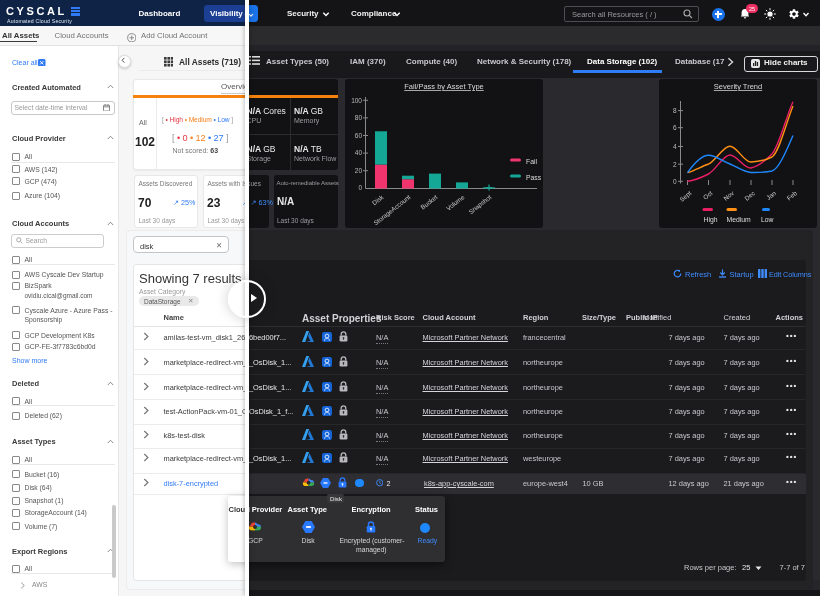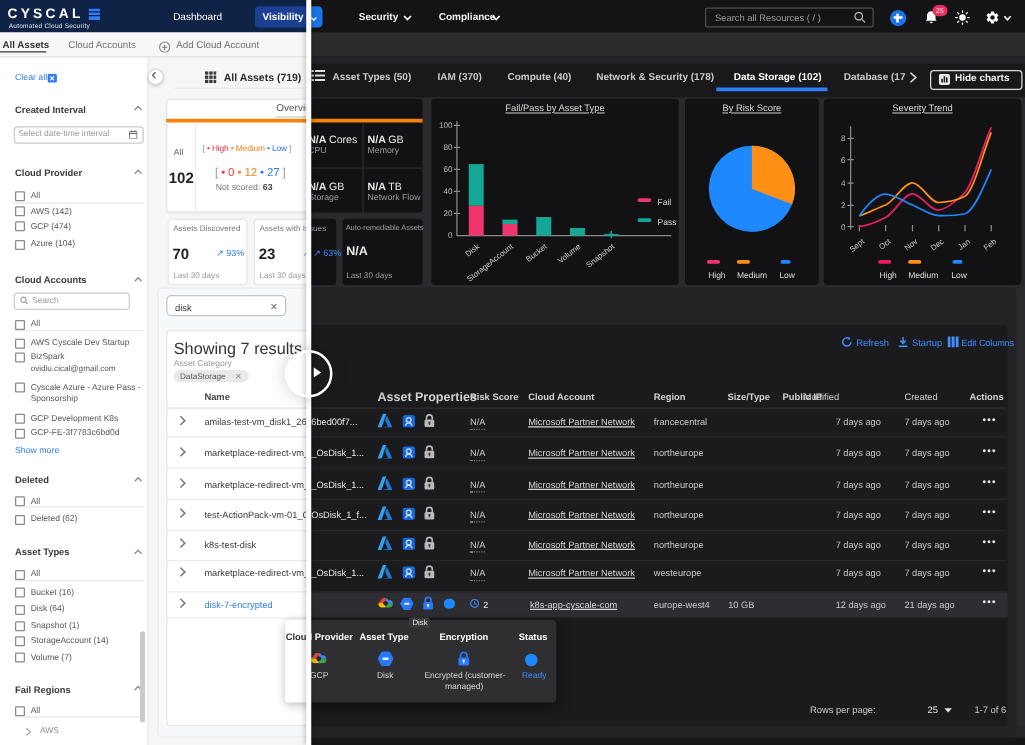--- a/index.html
+++ b/index.html
@@ -187,35 +187,20 @@
       <text x="120" y="119" transform="rotate(-38 120 119)">Volume</text>
       <text x="147" y="119" transform="rotate(-38 147 119)">Snapshot</text>
     </g>
     <rect x="165" y="79.5" width="11" height="3" rx="1.5" fill="#f0346e"></rect>
     <text x="181" y="85" fill="#ddd" font-size="6.8">Fail</text>
     <rect x="165" y="95.5" width="11" height="3" rx="1.5" fill="#14a796"></rect>
     <text x="181" y="101" fill="#ddd" font-size="6.8">Pass</text>
   </svg>
       </div>
 
-  <div class="a" style="left:547.5px;top:79px;width:107px;height:148.5px;background:#121214;border-radius:3px">
-  <svg width="107" height="148" viewBox="0 0 107 148">
-    <text x="53.5" y="10" fill="#d8d8d8" font-size="7.5" text-anchor="middle" text-decoration="underline">By Risk Score</text>
-    <circle cx="53.5" cy="72" r="34.5" fill="#1e88ff"></circle>
-    <path d="M53.5 72 L53.5 37.5 A34.5 34.5 0 0 1 85.7 84.4 Z" fill="#ff9015"></path>
-    <rect x="17.5" y="129" width="10.5" height="3" rx="1.5" fill="#f0346e"></rect>
-    <rect x="41.5" y="129" width="10.5" height="3" rx="1.5" fill="#ff9015"></rect>
-    <rect x="76.5" y="129" width="8" height="3" rx="1.5" fill="#1e88ff"></rect>
-    <g fill="#ddd" font-size="6.8">
-      <text x="18.5" y="143">High</text>
-            <text x="41.5" y="143">Medium</text>
-            <text x="75.5" y="143">Low</text>
-    </g>
-  </svg>
-      </div>
 
   <div class="a" style="left:658.5px;top:79px;width:158.5px;height:148.5px;background:#121214;border-radius:3px">
   <svg width="158" height="148" viewBox="0 0 158 148">
     <text x="79" y="10" fill="#d8d8d8" font-size="7.5" text-anchor="middle" text-decoration="underline">Severity Trend</text>
     <g fill="#bbb" font-size="6.5" text-anchor="end">
       <text x="17.5" y="34">8</text>
             <text x="17.5" y="51">6</text>
             <text x="17.5" y="70">4</text>
             <text x="17.5" y="87.5">2</text>
             <text x="17.5" y="105">0</text>
@@ -476,37 +461,37 @@
       </svg>
   <svg class="a" style="left:366px;top:520.5px" width="10" height="12">
         <use href="#ic-block"></use>
       </svg>
   <div class="a" style="left:419.5px;top:522.5px;width:10px;height:10px;border-radius:50%;background:#1e88ff"></div>
   <div class="a nw" style="left:248px;top:537.3px;font-size:6.8px;color:#d6d6d6">GCP</div>
   <div class="a nw" style="left:301.5px;top:537.3px;font-size:6.8px;color:#d6d6d6">Disk</div>
   <div class="a nw" style="left:339.5px;top:537.3px;font-size:6.8px;color:#d6d6d6">Encrypted (customer-</div>
   <div class="a nw" style="left:356px;top:545.6px;font-size:6.8px;color:#d6d6d6">managed)</div>
   <div class="a nw" style="left:417.5px;top:537.3px;font-size:6.8px;color:#3f8cfd">Ready</div>
-  <div class="a nw" style="left:648px;top:563px;font-size:7.5px;color:#c9c9cd">Rows per page:</div>
+  <div class="a nw" style="left:684px;top:563px;font-size:7.5px;color:#c9c9cd">Rows per page:</div>
   <div class="a nw" style="left:742px;top:563px;font-size:7.5px;color:#e8e8e8">25</div>
   <svg class="a" style="left:754.5px;top:566px" width="7" height="5" viewBox="0 0 7 5">
         <path d="M0.5 0.5 L3.5 4 L6.5 0.5 Z" fill="#e8e8e8"></path>
       </svg>
-  <div class="a nw" style="left:779.5px;top:563px;font-size:7.5px;color:#c9c9cd">1-7 of 6</div>
+  <div class="a nw" style="left:779.5px;top:563px;font-size:7.5px;color:#c9c9cd">7-7 of 7</div>
 </div>
 <div id="light">
       <div id="lightc">
   <div class="a" style="left:0;top:45px;width:117.5px;height:551px;background:#fff;border-right:1px solid #e6e6e6"></div>
   <div class="a" style="left:0;top:0;width:820px;height:26px;background:#0e2345"></div>
   <div class="a nw" style="left:6px;top:4.5px;font-size:11px;font-weight:bold;color:#fff;letter-spacing:2.6px">CYSCAL</div>
   <div class="a" style="left:71px;top:6.5px;width:9px;height:2.3px;background:#2f7af5"></div>
   <div class="a" style="left:71px;top:9.9px;width:9px;height:2.3px;background:#2f7af5"></div>
   <div class="a" style="left:71px;top:13.3px;width:9px;height:2.3px;background:#2f7af5"></div>
   <div class="a nw" style="left:7px;top:17.5px;font-size:5.2px;color:#dfe6f2;letter-spacing:0.2px">Automated Cloud Security</div>
-  <div class="a nw" style="left:138.5px;top:9px;font-size:8px;font-weight:normal;color:#fff">Dashboard</div>
+  <div class="a nw" style="left:138.5px;top:9px;font-size:8px;font-weight:bold;color:#fff">Dashboard</div>
   <div class="a" style="left:204px;top:5px;width:54px;height:17px;background:#1c3f94;border-radius:3px"></div>
   <div class="a nw" style="left:210px;top:9px;font-size:8px;font-weight:bold;color:#fff">Visibility</div>
   <div class="a" style="left:243.5px;top:11.5px">
           <svg width="6" height="6" viewBox="0 0 6 6">
             <path d="M1 2 L3 4.2 L5 2" stroke="#fff" stroke-width="1.1" fill="none"></path>
           </svg>
         </div>
   <div class="a" style="left:0;top:26px;width:820px;height:18.5px;background:#f7f7f8;border-bottom:1px solid #e2e2e2"></div>
   <div class="a nw" style="left:2px;top:31px;font-size:7.8px;font-weight:bold;color:#333">All Assets</div>
   <div class="a" style="left:0px;top:40.6px;width:36.5px;height:1.8px;background:#3a3a3a"></div>
@@ -518,21 +503,21 @@
           </svg>
         </div>
   <div class="a nw" style="left:141px;top:31px;font-size:7.8px;color:#737373">Add Cloud Account</div>
   <div class="a nw" style="left:12px;top:59px;font-size:7px;color:#2f7af5">Clear all</div>
   <div class="a" style="left:38px;top:58.6px">
           <svg width="7.5" height="7.5" viewBox="0 0 8 8">
             <rect width="8" height="8" rx="1.5" fill="#2f7af5"></rect>
             <path d="M2.3 2.3 L5.7 5.7 M5.7 2.3 L2.3 5.7" stroke="#fff" stroke-width="1"></path>
           </svg>
         </div>
-  <div class="a nw" style="left:12px;top:82.5px;font-size:7.5px;font-weight:bold;color:#3a3a3a">Created Interval</div>
+  <div class="a nw" style="left:12px;top:82.5px;font-size:7.5px;font-weight:bold;color:#3a3a3a">Created Automated</div>
   <div class="a" style="left:107px;top:84px">
           <svg width="7" height="5" viewBox="0 0 7 5">
             <path d="M0.8 4 L3.5 1.2 L6.2 4" stroke="#8a8a8a" stroke-width="1" fill="none"></path>
           </svg>
         </div>
   <div class="a" style="left:10.5px;top:101px;width:102px;height:11.5px;border:1px solid #c9c9c9;border-radius:3px;background:#fff"></div>
   <div class="a nw" style="left:14.5px;top:104.2px;font-size:6.8px;color:#9a9a9a">Select date-time interval</div>
   <div class="a" style="left:102.5px;top:103.5px">
           <svg width="7" height="7.5" viewBox="0 0 8 8.5">
             <rect x="0.5" y="1.3" width="7" height="6.7" rx="0.8" stroke="#666" stroke-width="0.9" fill="none"></rect>
@@ -608,21 +593,21 @@
   <div class="a" style="left:11.5px;top:470.3px;width:6px;height:6px;border:1px solid #8a8a8a;border-radius:1px"></div>
   <div class="a nw" style="left:24.5px;top:470.6px;font-size:6.8px;color:#555">Bucket (16)</div>
   <div class="a" style="left:11.5px;top:483.8px;width:6px;height:6px;border:1px solid #8a8a8a;border-radius:1px"></div>
   <div class="a nw" style="left:24.5px;top:484.1px;font-size:6.8px;color:#555">Disk (64)</div>
   <div class="a" style="left:11.5px;top:496.6px;width:6px;height:6px;border:1px solid #8a8a8a;border-radius:1px"></div>
   <div class="a nw" style="left:24.5px;top:496.9px;font-size:6.8px;color:#555">Snapshot (1)</div>
   <div class="a" style="left:11.5px;top:509px;width:6px;height:6px;border:1px solid #8a8a8a;border-radius:1px"></div>
   <div class="a nw" style="left:24.5px;top:509.3px;font-size:6.8px;color:#555">StorageAccount (14)</div>
   <div class="a" style="left:11.5px;top:522.3px;width:6px;height:6px;border:1px solid #8a8a8a;border-radius:1px"></div>
   <div class="a nw" style="left:24.5px;top:522.6px;font-size:6.8px;color:#555">Volume (7)</div>
-  <div class="a nw" style="left:12px;top:546.5px;font-size:7.5px;font-weight:bold;color:#3a3a3a">Fail Regions</div>
+  <div class="a nw" style="left:12px;top:546.5px;font-size:7.5px;font-weight:bold;color:#3a3a3a">Export Regions</div>
   <div class="a" style="left:107px;top:548px">
           <svg width="7" height="5" viewBox="0 0 7 5">
             <path d="M0.8 4 L3.5 1.2 L6.2 4" stroke="#8a8a8a" stroke-width="1" fill="none"></path>
           </svg>
         </div>
   <div class="a" style="left:11.5px;top:565.1px;width:6px;height:6px;border:1px solid #8a8a8a;border-radius:1px"></div>
   <div class="a nw" style="left:24.5px;top:565.4px;font-size:6.8px;color:#555">All</div>
   <div class="a" style="left:10.5px;top:573.1px;width:104px;height:1px;background:#e8e8e8"></div>
   <div class="a" style="left:20px;top:581.8px">
           <svg width="5.5" height="7" viewBox="0 0 6 8">
@@ -661,21 +646,21 @@
   <div class="a" style="left:155.5px;top:97.5px;width:1px;height:72.5px;background:#ececec"></div>
   <div class="a nw" style="left:139px;top:118.5px;font-size:7px;color:#666">All</div>
   <div class="a nw" style="left:135px;top:134.5px;font-size:12px;font-weight:bold;color:#222">102</div>
   <div class="a nw" style="left:162px;top:115.5px;font-size:6.7px;letter-spacing:-0.1px"><span style="color:#999">[ </span><span style="color:#e53947">• High</span><span style="color:#f58220"> • Medium</span><span style="color:#2f7af5"> • Low</span><span style="color:#999"> ]</span></div>
   <div class="a nw" style="left:172px;top:132.5px;font-size:9.2px;letter-spacing:-0.1px"><span style="color:#999">[ </span><span style="color:#e53947">• 0</span><span style="color:#f58220"> • 12</span><span style="color:#2f7af5"> • 27</span><span style="color:#999"> ]</span></div>
   <div class="a nw" style="left:172.5px;top:146.5px;font-size:7px;color:#777">Not scored: <b style="color:#444">63</b></div>
   <div class="a" style="left:133.5px;top:174.5px;width:64px;height:53px;background:#fff;border:1px solid #e8e8e8;border-radius:3px;box-sizing:border-box"></div>
   <div class="a" style="left:203px;top:174.5px;width:66px;height:53px;background:#fff;border:1px solid #e8e8e8;border-radius:3px;box-sizing:border-box"></div>
   <div class="a nw" style="left:138.5px;top:180px;font-size:6.5px;color:#777">Assets Discovered</div>
   <div class="a nw" style="left:138px;top:196px;font-size:12px;font-weight:bold;color:#222">70</div>
-  <div class="a nw" style="left:173px;top:197.5px;font-size:7.2px;color:#2f7af5">↗ 93%</div>
+  <div class="a nw" style="left:173px;top:197.5px;font-size:7.2px;color:#2f7af5">↗ 25%</div>
   <div class="a nw" style="left:138.5px;top:217px;font-size:6.5px;color:#999">Last 30 days</div>
   <div class="a nw" style="left:207.5px;top:180px;font-size:6.5px;color:#777">Assets with Issues</div>
   <div class="a nw" style="left:207px;top:196px;font-size:12px;font-weight:bold;color:#222">23</div>
   <div class="a nw" style="left:242px;top:197.5px;font-size:7.2px;color:#2f7af5">↗ 63%</div>
   <div class="a nw" style="left:207.5px;top:217px;font-size:6.5px;color:#999">Last 30 days</div>
   <div class="a" style="left:126px;top:229.5px;width:686.5px;height:360.5px;background:#f7f8f9;border:1px solid #ececee;border-radius:4px;box-sizing:border-box"></div>
   <div class="a" style="left:133px;top:263.5px;width:673px;height:317px;background:#fff;border:1px solid #e6e6e6;border-radius:3px;box-sizing:border-box"></div>
   <div class="a" style="left:133px;top:236px;width:96px;height:17px;border:1px solid #c5c5c5;border-radius:4px;background:#fff;box-sizing:border-box"></div>
   <div class="a nw" style="left:140px;top:241.5px;font-size:7.5px;color:#333">disk</div>
   <div class="a nw" style="left:216px;top:241px;font-size:7.5px;color:#666">✕</div>

